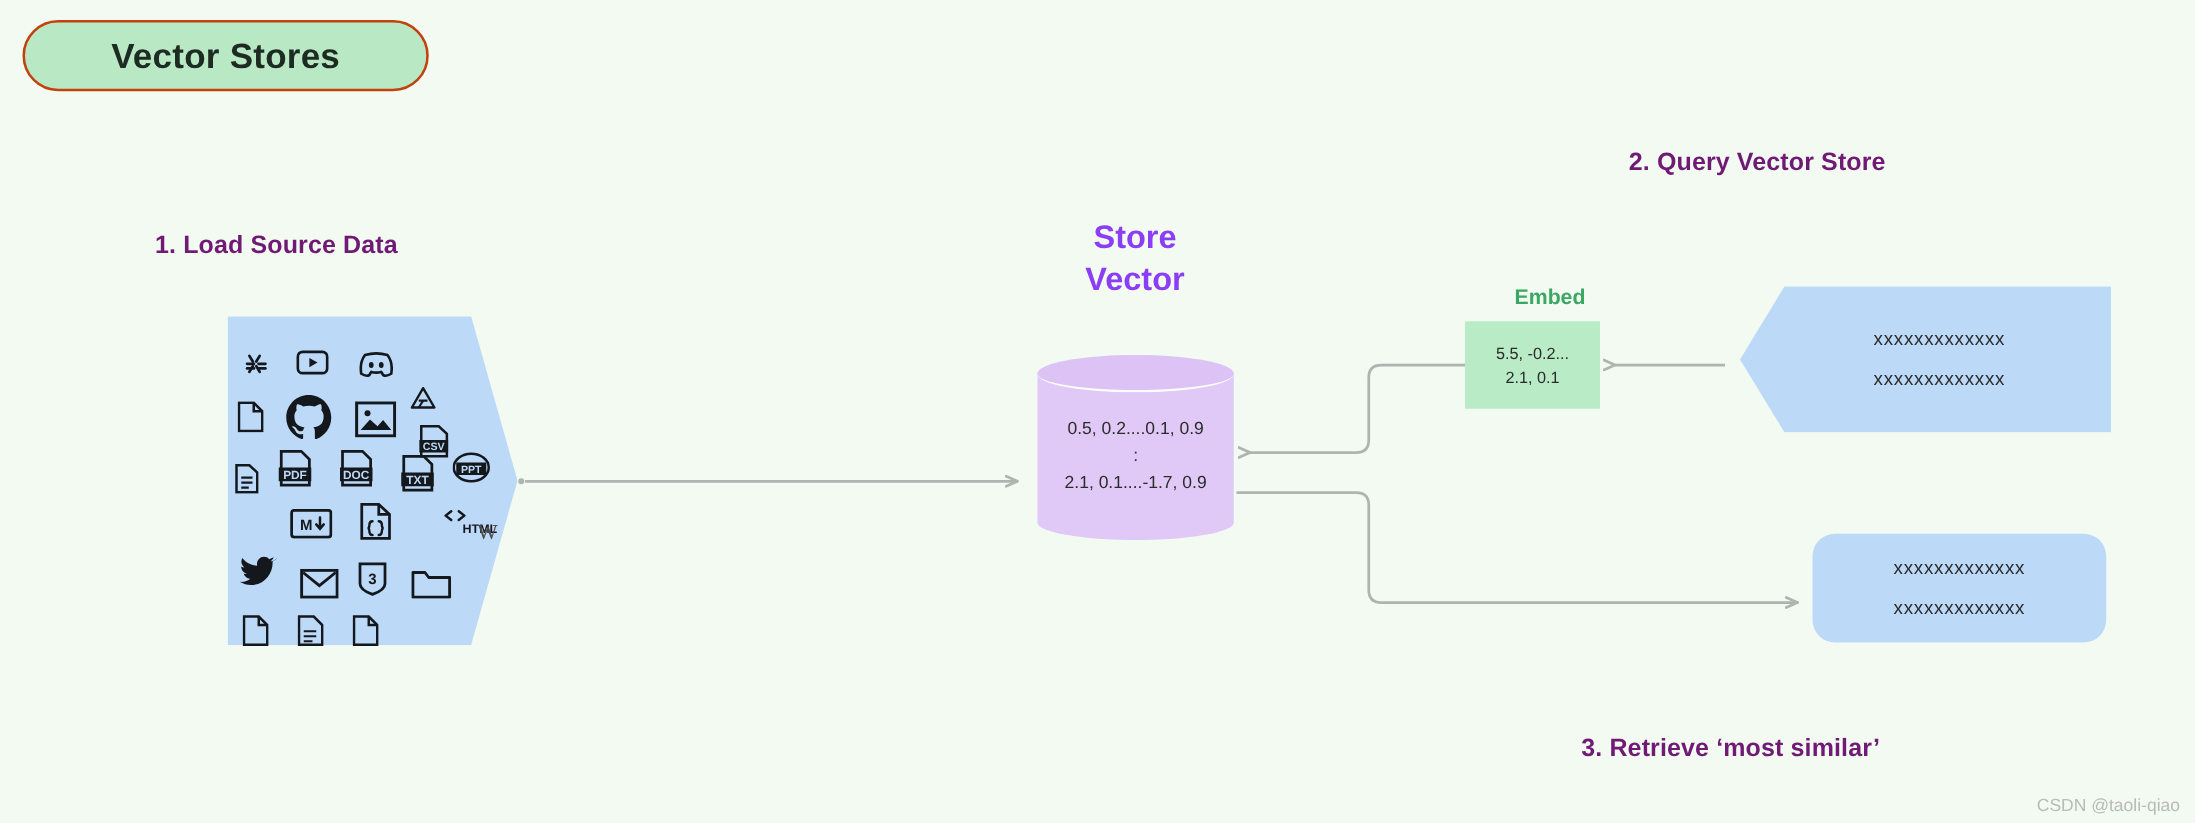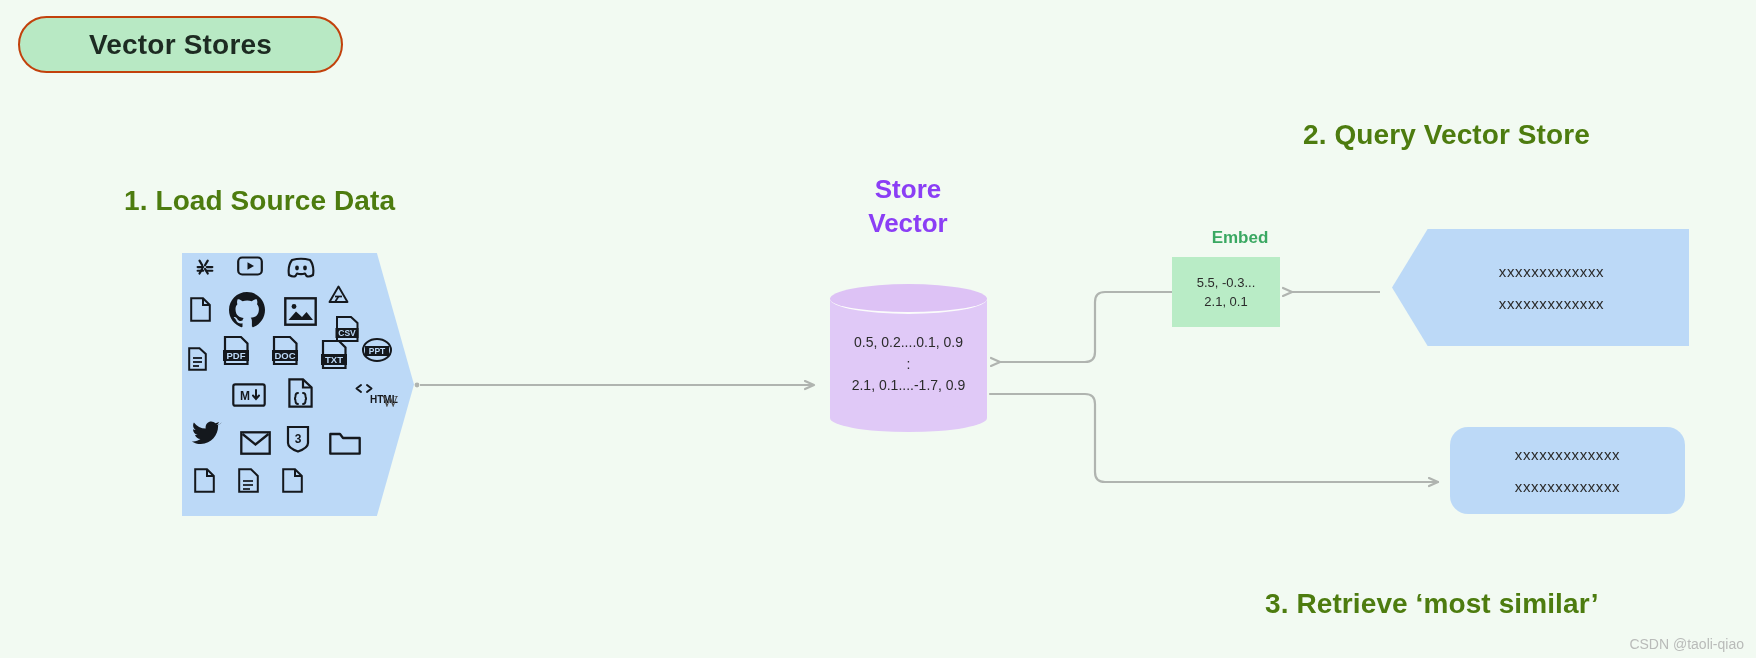--- a/index.html
+++ b/index.html
@@ -38,23 +38,23 @@
   }
   #title-badge .label {
     font-size: 28px;
     font-weight: bold;
     color: #1d2b22;
     letter-spacing: .2px;
   }
 
   
   .heading {
-    font-size: 28px;
-    font-weight: bold;
-    color: #4d7c0f;
+    font-size: 20px;
+    font-weight: bold;
+    color: #701a75;
     white-space: nowrap;
     letter-spacing: .1px;
   }
   #heading-load { left: 124px; top: 185px; }
   #heading-query { left: 1303px; top: 119px; }
   #heading-retrieve { left: 1265px; top: 588px; }
 
   
   #vector-store-title {
     left: 828px;
@@ -71,21 +71,21 @@
   #source-shape {
     left: 182px;
     top: 253px;
     width: 232px;
     height: 263px;
     background: #bcd9f7;
     clip-path: polygon(0 0, 84% 0, 100% 50%, 84% 100%, 0 100%);
   }
   #icon-cluster {
     left: 182px;
-    top: 235px;
+    top: 259px;
     width: 232px;
     height: 327px;
   }
   .ico {
     position: absolute;
     color: #14181d;
     display: flex;
     align-items: center;
     justify-content: center;
   }
@@ -452,21 +452,21 @@
     <div id="cyl-top"></div>
     <div id="cyl-text">
       <div>0.5, 0.2....0.1, 0.9</div>
       <div>:</div>
       <div>2.1, 0.1....-1.7, 0.9</div>
     </div>
   </div>
 
   <div class="abs" id="embed-label">Embed</div>
   <div class="abs" id="embed-box">
-    <div class="line">5.5, -0.3...</div>
+    <div class="line">5.5, -0.2...</div>
     <div class="line">2.1, 0.1</div>
   </div>
 
   <div class="abs" id="query-shape">
     <div class="xline">xxxxxxxxxxxxx</div>
     <div class="xline">xxxxxxxxxxxxx</div>
   </div>
 
   <div class="abs" id="result-box">
     <div class="xline">xxxxxxxxxxxxx</div>

